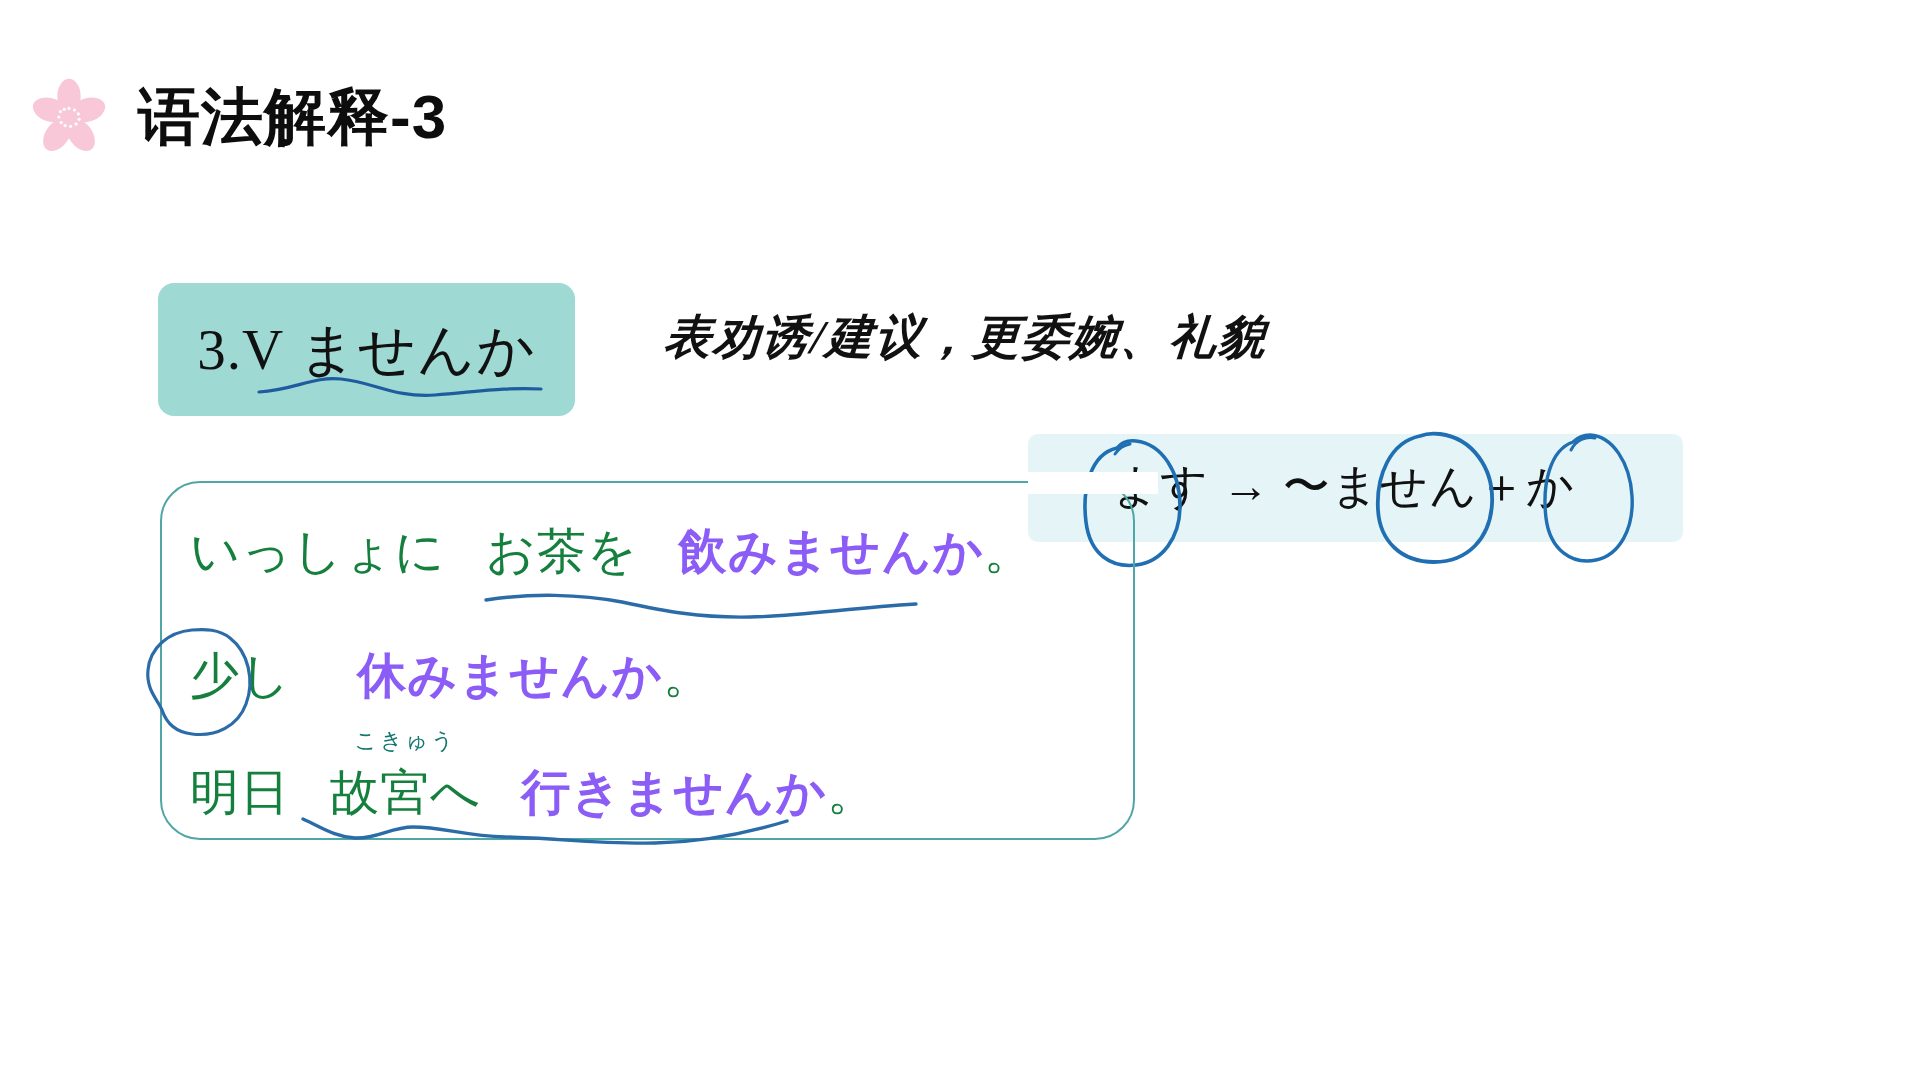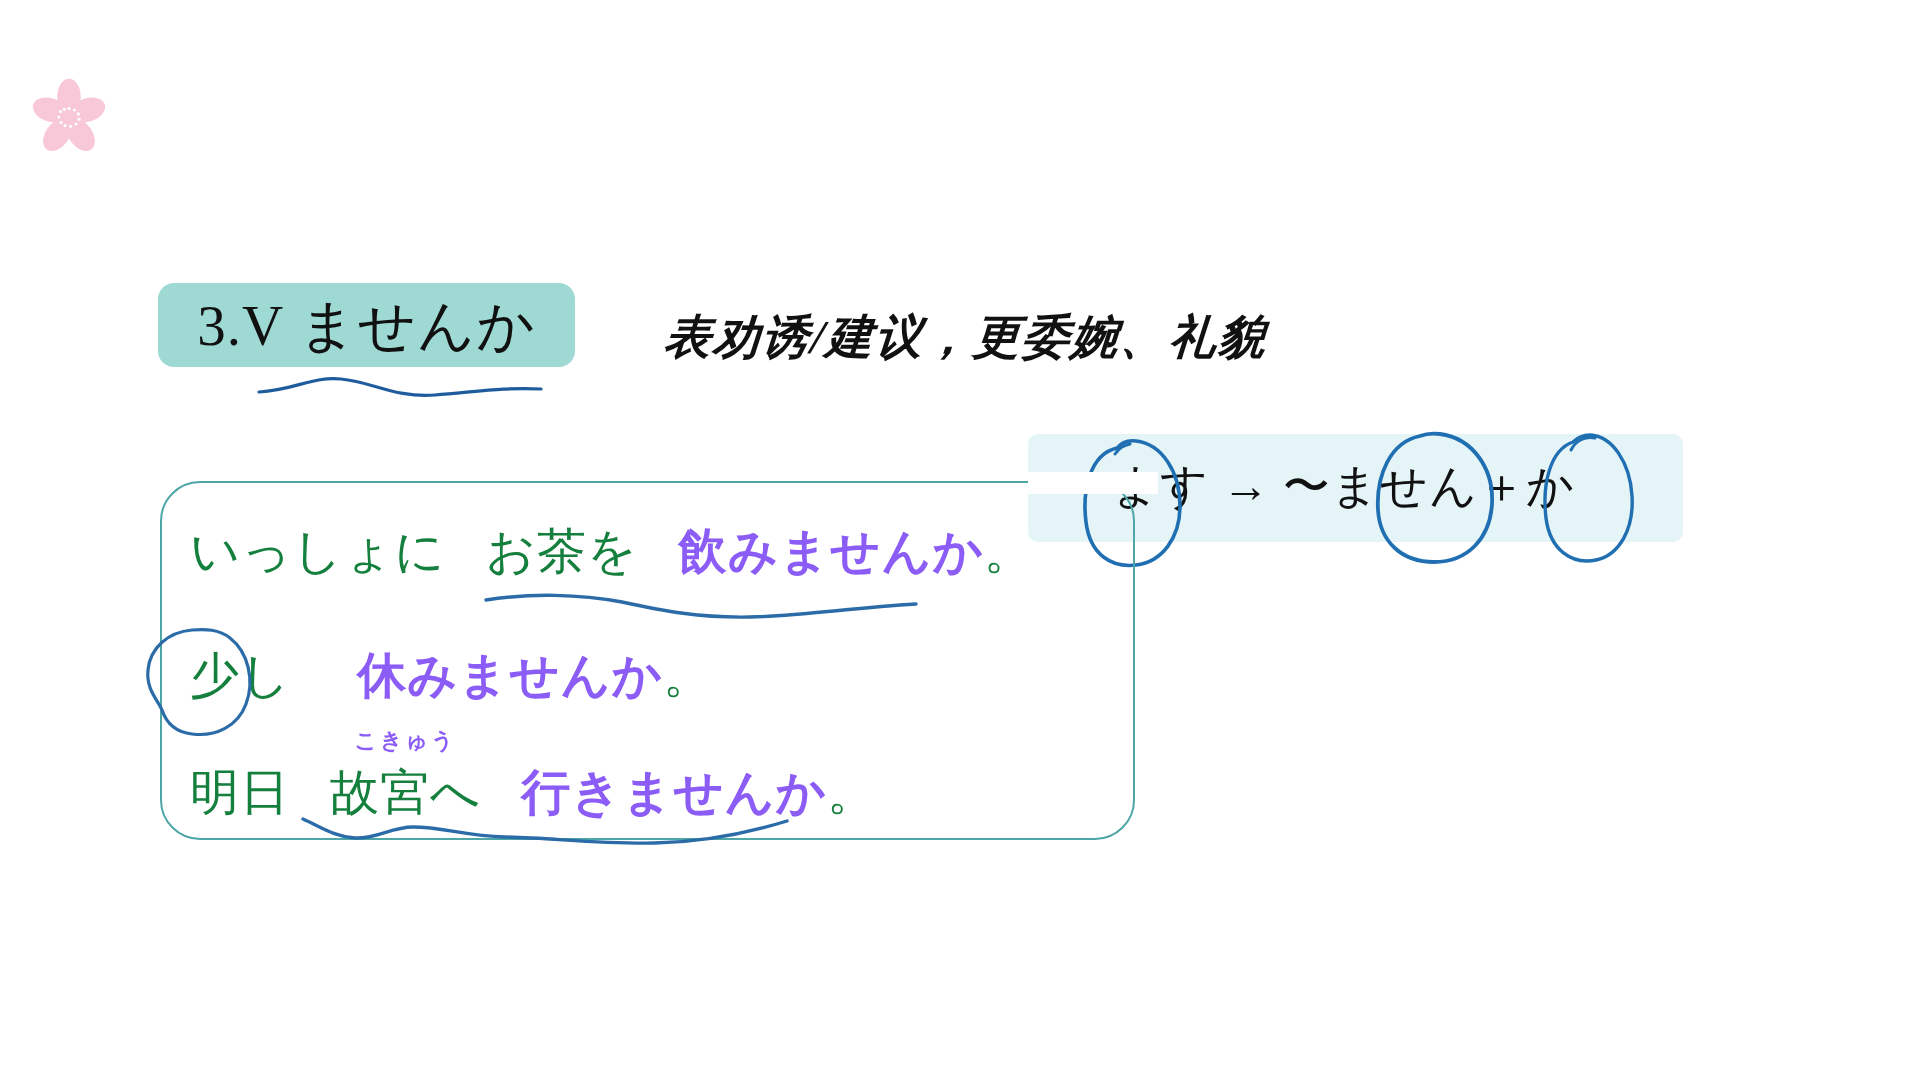--- a/index.html
+++ b/index.html
@@ -34,21 +34,21 @@
     white-space: nowrap;
     line-height: 1;
   }
 
   
   #pattern-chip {
     position: absolute;
     left: 158px;
     top: 283px;
     width: 417px;
-    height: 84px;
+    height: 133px;
     background: #9ED9D4;
     border-radius: 16px;
     display: flex;
     align-items: center;
     justify-content: center;
   }
   #pattern-chip-label {
     font-size: 57px;
     color: #111111;
     white-space: nowrap;
@@ -154,23 +154,23 @@
   .ruby-wrap {
     display: inline-block;
     position: relative;
   }
   .ruby-text {
     position: absolute;
     left: 50%;
     transform: translateX(-50%);
     top: -38px;
     font-size: 22px;
-    font-weight: bold;
+    font-weight: normal;
     letter-spacing: 3px;
-    color: #8b5cf6;
+    color: #0f766e;
     white-space: nowrap;
   }
 
   
   #underline-1 {
     position: absolute; left: 450px; top: 578px;
     width: 500px; height: 55px; pointer-events: none;
   }
   #circle-sukoshi {
     position: absolute; left: 140px; top: 618px;
@@ -202,20 +202,21 @@
       <circle cx="59" cy="59" r="2"></circle>
         <circle cx="52" cy="62" r="2"></circle>
       <circle cx="45" cy="61" r="2"></circle>
         <circle cx="40" cy="57" r="2"></circle>
       <circle cx="37" cy="50" r="2"></circle>
         <circle cx="39" cy="43" r="2"></circle>
       <circle cx="44" cy="40" r="2"></circle>
     </g>
     <path d="M50 50 L46 58 L54 58 Z" fill="#F8C8D8"></path>
   </svg>
+  <div id="page-title">语法解释-3</div>
 </div>
 
 <div id="pattern-chip">
   <span id="pattern-chip-label">3.V ませんか</span>
 </div>
 <svg id="chip-squiggle" viewBox="0 0 290 40">
   <path d="M4 22 C 40 20, 58 6, 86 9 C 118 12, 140 28, 180 25 C 220 22, 250 17, 286 19" fill="none" stroke="#1F5C9E" stroke-width="3.2" stroke-linecap="round"></path>
 </svg>
 
 <div id="annotation-note">表劝诱/建议，更委婉、礼貌</div>

